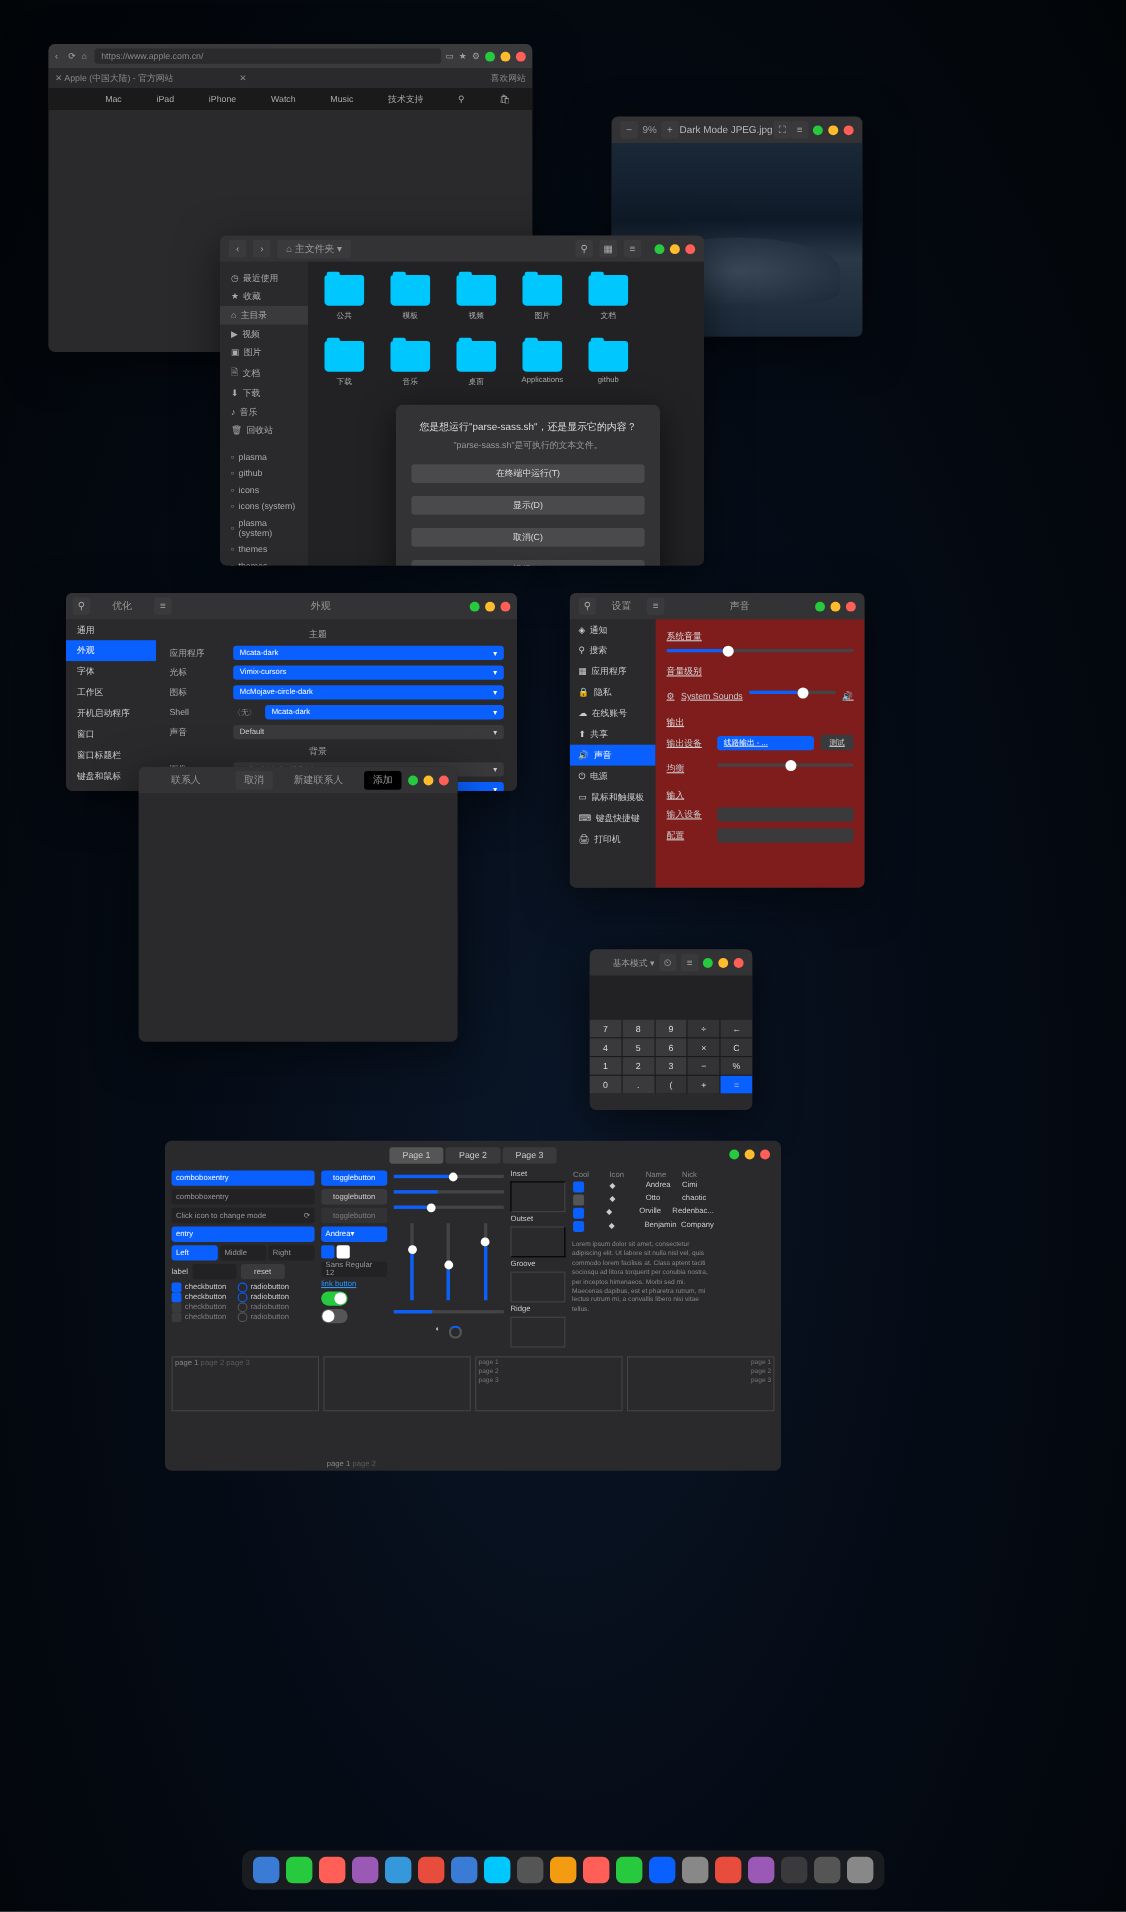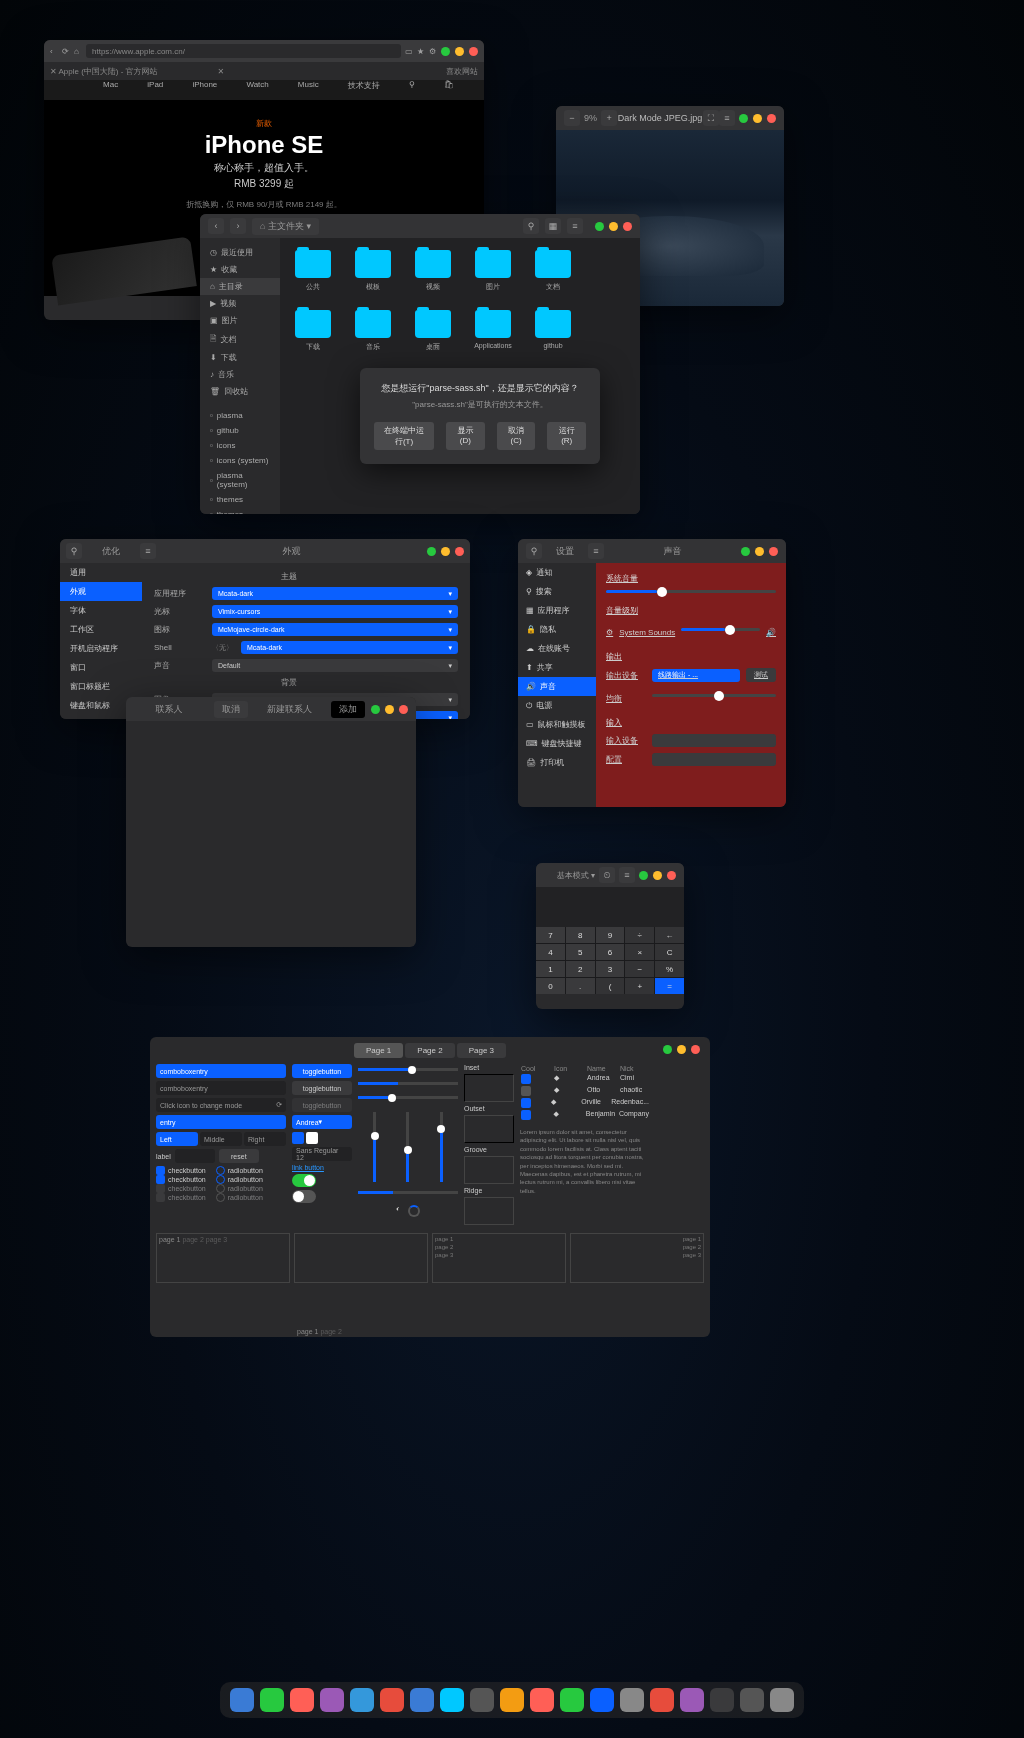--- a/index.html
+++ b/index.html
@@ -10,21 +10,21 @@
 .dot { width:9px; height:9px; border-radius:50%; }
 .red{background:#ff5f56} .yel{background:#ffbd2e} .grn{background:#27c93f}
 .toolbtn { width:16px; height:16px; background:#3a3a3c; border-radius:3px; display:flex; align-items:center; justify-content:center; color:#aaa; font-size:9px; }
 
 
 #browser { left:44px; top:40px; width:440px; height:280px; }
 #browser .topbar { display:flex; align-items:center; height:22px; background:#3a3a3c; padding:0 6px; gap:4px; font-size:8px; }
 #browser .urlbar { flex:1; background:#2a2a2c; height:14px; border-radius:3px; padding:0 6px; color:#888; display:flex; align-items:center; }
 #browser .tabbar { display:flex; height:18px; background:#2a2a2c; font-size:8px; align-items:center; padding:0 6px; color:#888; }
 #browser .tab { display:flex; align-items:center; gap:60px; }
-#browser .nav { display:flex; height:20px; background:#1a1a1a; justify-content:space-between; padding:0 30px; align-items:flex-start; font-size:8px; color:#aaa; }
+#browser .nav { display:flex; height:20px; background:#1a1a1a; justify-content:space-between; padding:0 20px; align-items:center; font-size:8px; color:#aaa; }
 #browser .hero { background:#000; height:196px; text-align:center; padding-top:18px; position:relative; }
 #browser .hero .new { color:#f56300; font-size:8px; }
 #browser .hero h1 { color:#fff; font-size:24px; font-weight:600; margin:2px 0; }
 #browser .hero .sub { color:#ccc; font-size:10px; }
 #browser .hero .price { color:#ccc; font-size:10px; margin-top:2px; }
 #browser .hero .fin { color:#888; font-size:8px; margin-top:8px; }
 #browser .hero .links { color:#2997ff; font-size:9px; margin-top:10px; }
 #browser .phone { position:absolute; bottom:0; left:10px; width:140px; height:50px; background:linear-gradient(135deg,#1a1a1a,#333); border-radius:8px 8px 0 0; transform:rotate(-8deg); }
 
 
@@ -44,21 +44,21 @@
 #files .fside .sep { height:8px; }
 #files .fmain { flex:1; background:#222224; padding:12px; position:relative; }
 #files .fgrid { display:flex; flex-wrap:wrap; gap:18px; }
 #files .folder { width:42px; text-align:center; }
 #files .folder .ficon { width:36px; height:28px; background:#00c8ff; border-radius:3px 3px 4px 4px; margin:0 auto 4px; position:relative; }
 #files .folder .ficon::before { content:''; position:absolute; top:-3px; left:2px; width:12px; height:3px; background:#00c8ff; border-radius:2px 2px 0 0; }
 #files .folder .flabel { font-size:7px; color:#aaa; }
 #files .dialog { position:absolute; top:130px; left:80px; right:40px; background:#333335; border-radius:6px; padding:14px; text-align:center; box-shadow:0 8px 30px rgba(0,0,0,.6); }
 #files .dialog .dtext { font-size:9px; color:#ddd; }
 #files .dialog .dsub { font-size:8px; color:#999; margin-top:4px; }
-#files .dialog .dbtns { display:flex; justify-content:center; gap:12px; margin-top:12px; }
+#files .dialog .dbtns { display:flex; justify-content:center; gap:12px; margin-top:12px;flex-direction:column; }
 #files .dialog .dbtn { padding:3px 10px; background:#4a4a4c; border-radius:3px; font-size:8px; color:#ddd; }
 
 
 #sett1 { left:60px; top:539px; width:410px; height:180px; }
 #sett1 .titlebar { justify-content:space-between; padding:0 6px; }
 #sett1 .sbody { display:flex; height:156px; }
 #sett1 .sside { width:82px; background:#2a2a2c; font-size:8px; }
 #sett1 .sside .sitem { padding:4px 10px; color:#ccc; }
 #sett1 .sside .sitem.sel { background:#0a60ff; color:#fff; }
 #sett1 .smain { flex:1; background:#2a2a2c; padding:8px 12px; font-size:8px; }
@@ -188,33 +188,20 @@
     <span></span>
     <span>Mac</span>
     <span>iPad</span>
     <span>iPhone</span>
     <span>Watch</span>
     <span>Music</span>
     <span>技术支持</span>
     <span>⚲</span>
     <span>🛍</span>
   </div>
-  <div class="hero">
-    <div class="new">新款</div>
-    <h1>iPhone SE</h1>
-    <div class="sub">称心称手，超值入手。</div>
-    <div class="price">RMB 3299 起</div>
-    <div class="fin">折抵换购，仅 RMB 90/月或 RMB 2149 起。</div>
-    <div class="links">
-      <span>进一步了解 ›</span>
-      &nbsp;&nbsp;
-      <span>购买 ›</span>
-    </div>
-    <div class="phone"></div>
-  </div>
 </div>
 
 <div id="viewer" class="win">
   <div class="titlebar">
     <span class="toolbtn">−</span>
     <span style="margin:0 4px">9%</span>
     <span class="toolbtn">+</span>
     <span class="vtitle">Dark Mode JPEG.jpg</span>
     <span class="toolbtn">⛶</span>
     <span class="toolbtn">≡</span>

